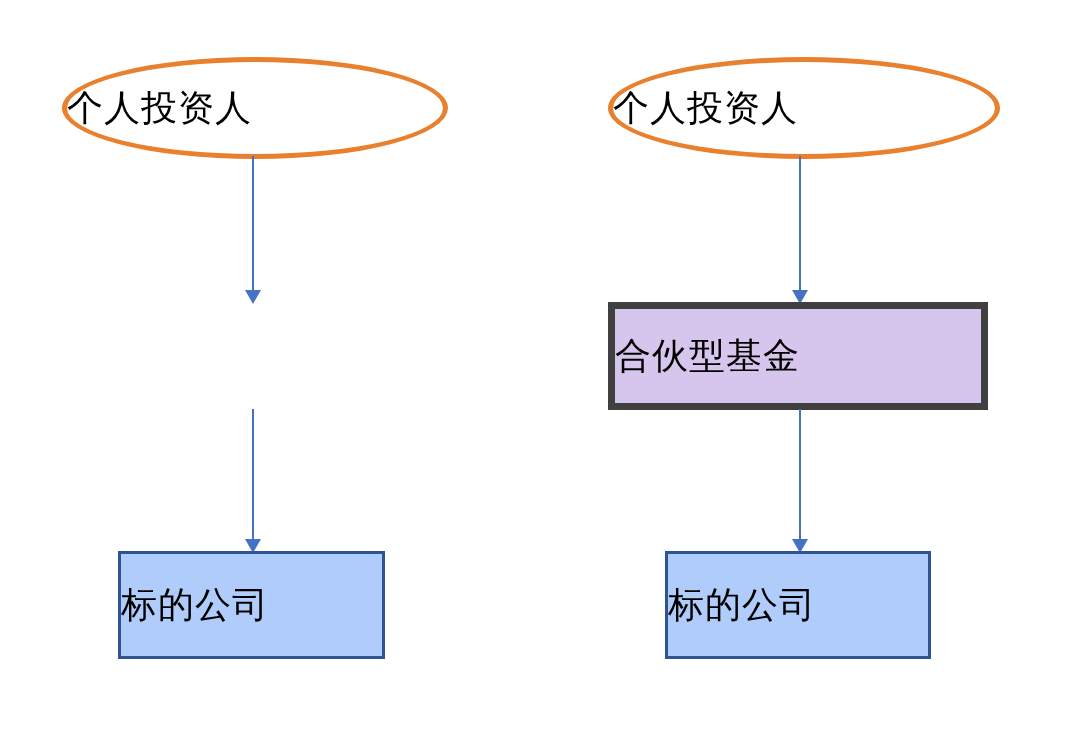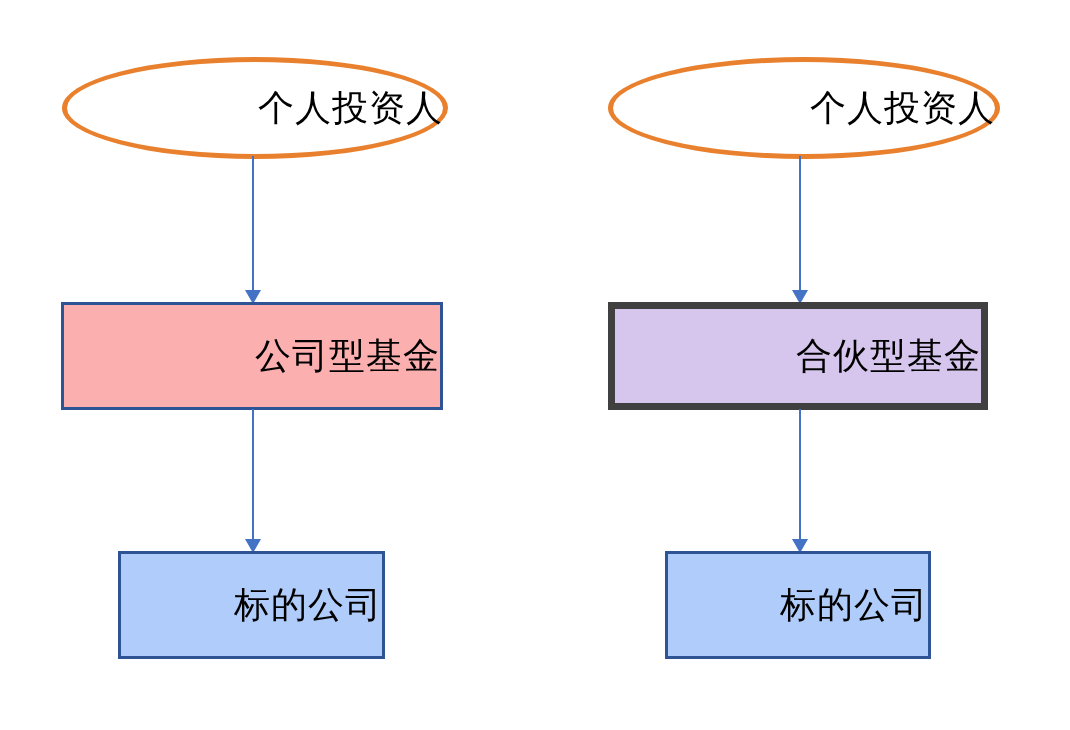--- a/index.html
+++ b/index.html
@@ -15,21 +15,21 @@
     width: 1070px;
     height: 730px;
     background: #ffffff;
     overflow: hidden;
   }
   .node {
     position: absolute;
     box-sizing: border-box;
     display: flex;
     align-items: center;
-    justify-content: flex-end;
+    justify-content: flex-start;
     text-align: center;
   }
   .node-label {
     font-family: "DejaVu Serif", "Liberation Serif", serif;
     font-size: 36px;
     line-height: 1;
     color: #000000;
     letter-spacing: 1px;
     white-space: nowrap;
     user-select: none;
@@ -59,23 +59,20 @@
     <span class="node-label">个人投资人</span>
   </div>
 
   <div class="connector" style="left:236px; top:156px; width:34px; height:150px;">
     <svg width="34" height="150" viewBox="0 0 34 150" xmlns="http://www.w3.org/2000/svg">
       <line x1="17" y1="0" x2="17" y2="138" stroke="#4472C4" stroke-width="2"></line>
       <polygon points="9,134 25,134 17,148" fill="#4472C4"></polygon>
     </svg>
   </div>
 
-  <div class="node rect-node" style="left:61px; top:302px; width:382px; height:108px; background:#FBAFAF; border:3px solid #2F5496;">
-    <span class="node-label">公司型基金</span>
-  </div>
 
   <div class="connector" style="left:236px; top:409px; width:34px; height:146px;">
     <svg width="34" height="146" viewBox="0 0 34 146" xmlns="http://www.w3.org/2000/svg">
       <line x1="17" y1="0" x2="17" y2="134" stroke="#4472C4" stroke-width="2"></line>
       <polygon points="9,130 25,130 17,144" fill="#4472C4"></polygon>
     </svg>
   </div>
 
   <div class="node rect-node" style="left:118px; top:551px; width:267px; height:108px; background:#B0CCFA; border:3px solid #2F5496;">
     <span class="node-label">标的公司</span>

